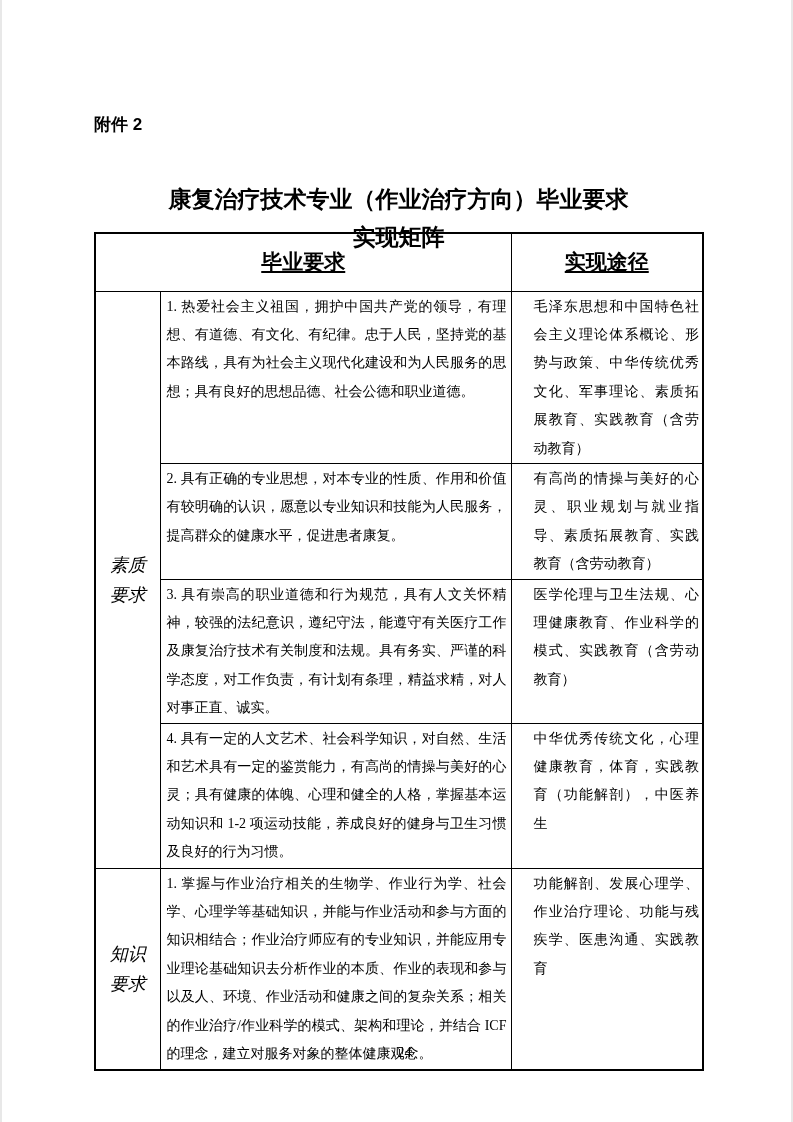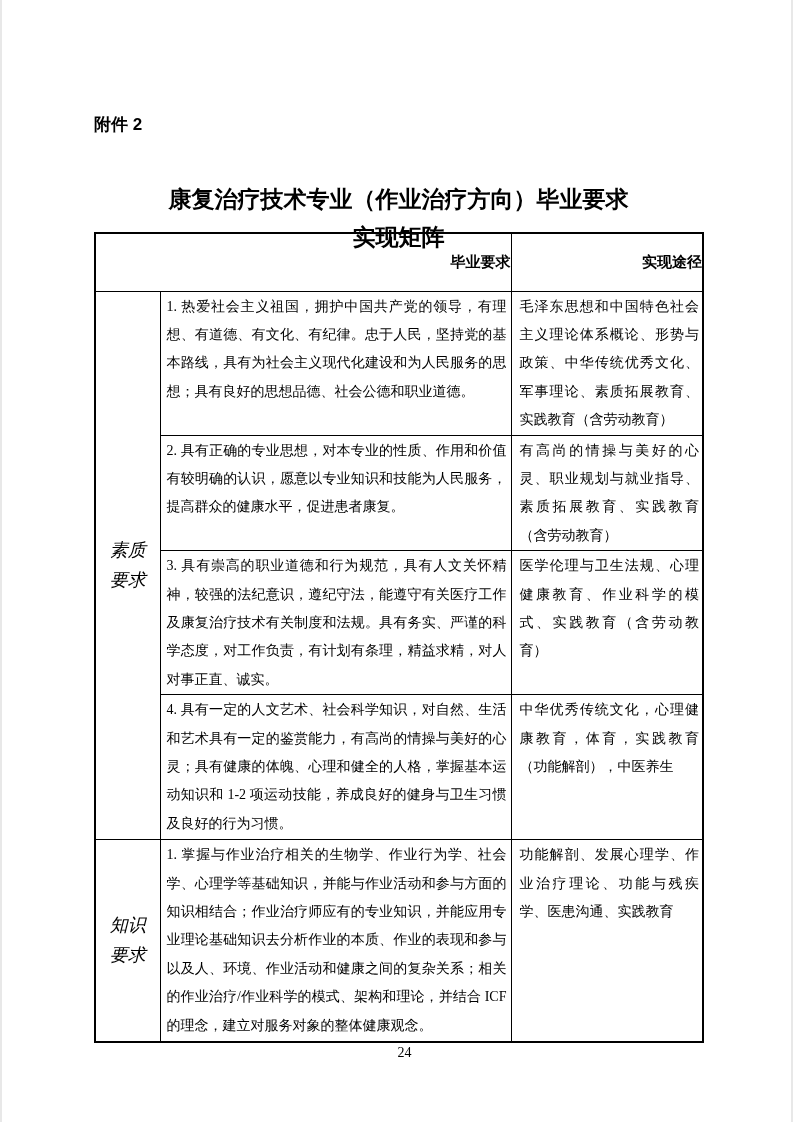--- a/index.html
+++ b/index.html
@@ -25,34 +25,34 @@
     border-collapse:collapse; table-layout:fixed;
     border:2px solid #000;
   }
   table.matrix col.c-label { width:65px; }
   table.matrix col.c-req   { width:351px; }
   table.matrix col.c-path  { width:192px; }
   table.matrix th, table.matrix td {
     border:1px solid #000;
   }
   table.matrix th {
-    font-size:15px; font-weight:bold; text-align:right; vertical-align:middle;
+    font-size:21px; font-weight:bold; text-align:center; vertical-align:middle;text-decoration:underline;
   }
   td.group-label {
     text-align:center; vertical-align:middle; font-size:18px;font-style:italic;
   }
   td.group-label span {
     display:inline-block; width:2.2em; line-height:30px;
     word-break:break-all; text-align:center;
   }
   td.req-cell, td.path-cell {
     vertical-align:top; font-size:14px; line-height:28.4px;
     text-align:justify; padding:1px 4px 0 6px;
   }
-  td.path-cell { padding:1px 3px 0 8px; }
+  td.path-cell { padding:1px 3px 0 22px; }
   .page-number {
     position:absolute; left:0; top:1045px; width:793px;
     text-align:center; font-size:14px;padding-left:12px;
   }
 </style>
 </head>
 <body>
 
 <div class="page">
 

